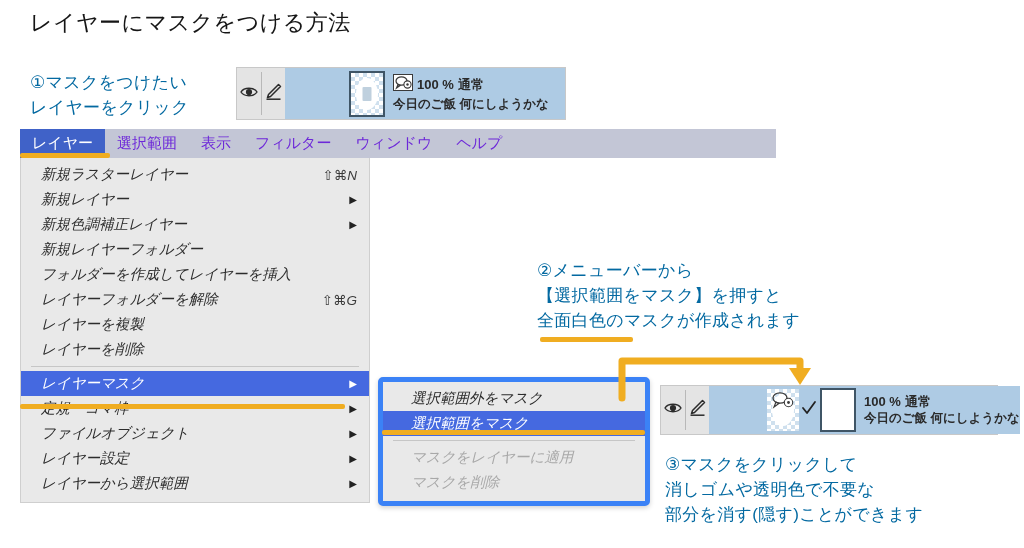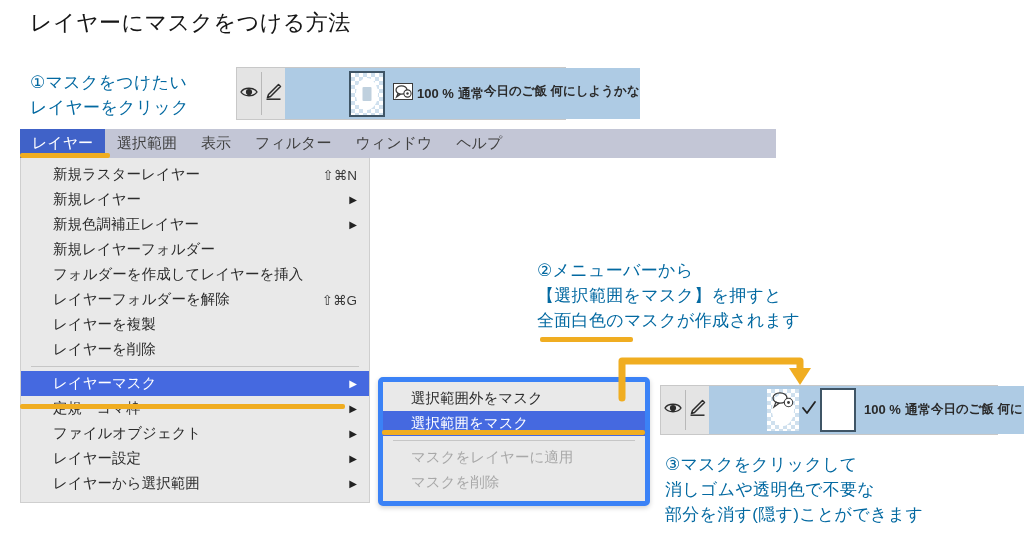--- a/index.html
+++ b/index.html
@@ -91,21 +91,21 @@
   }
   .checker {
     background-image:
       linear-gradient(45deg, #cfe0ee 25%, transparent 25%, transparent 75%, #cfe0ee 75%),
       linear-gradient(45deg, #cfe0ee 25%, #ffffff 25%, #ffffff 75%, #cfe0ee 75%);
     background-size: 8px 8px;
     background-position: 0 0, 4px 4px;
   }
   .lp-text {
     display: flex;
-    flex-direction: row;
+    flex-direction: column;
     justify-content: center;
     margin-left: 8px;
     line-height: 1.35;
   }
   .lp-line-top {
     font-size: 13px;
     font-weight: bold;
     color: #2a2a2a;
     white-space: nowrap;
     display: flex;
@@ -127,21 +127,21 @@
     background: #c3c6d6;
     display: flex;
     align-items: stretch;
     box-sizing: border-box;
   }
   .menubar-item {
     display: flex;
     align-items: center;
     padding: 0 12px;
     font-size: 15px;
-    color: #404040;
+    color: #6d28d9;
     white-space: nowrap;
     position: relative;
   }
   .menubar-item.active {
     background: #4062c8;
     color: #ffffff;
   }
 
   
   .dropdown {
@@ -151,26 +151,27 @@
     background: #e9e9e9;
     border: 1px solid #cfcfcf;
     border-top: none;
     padding: 4px 0 6px 0;
     box-sizing: border-box;
   }
   .menu-item {
     display: flex;
     align-items: center;
     height: 25px;
-    padding: 0 12px 0 32px;
+    padding: 0 12px 0 20px;
     font-size: 14.5px;
     color: #2c2c2c;
     white-space: nowrap;
     position: relative;
     box-sizing: border-box;
+    font-style: italic;
   }
   .menu-item .mi-label { flex: 1; }
   .menu-item .mi-accel {
     font-size: 13.5px;
     color: #3a3a3a;
     margin-left: 12px;
   }
   .menu-item .mi-arrow {
     font-size: 10px;
     color: #222222;

